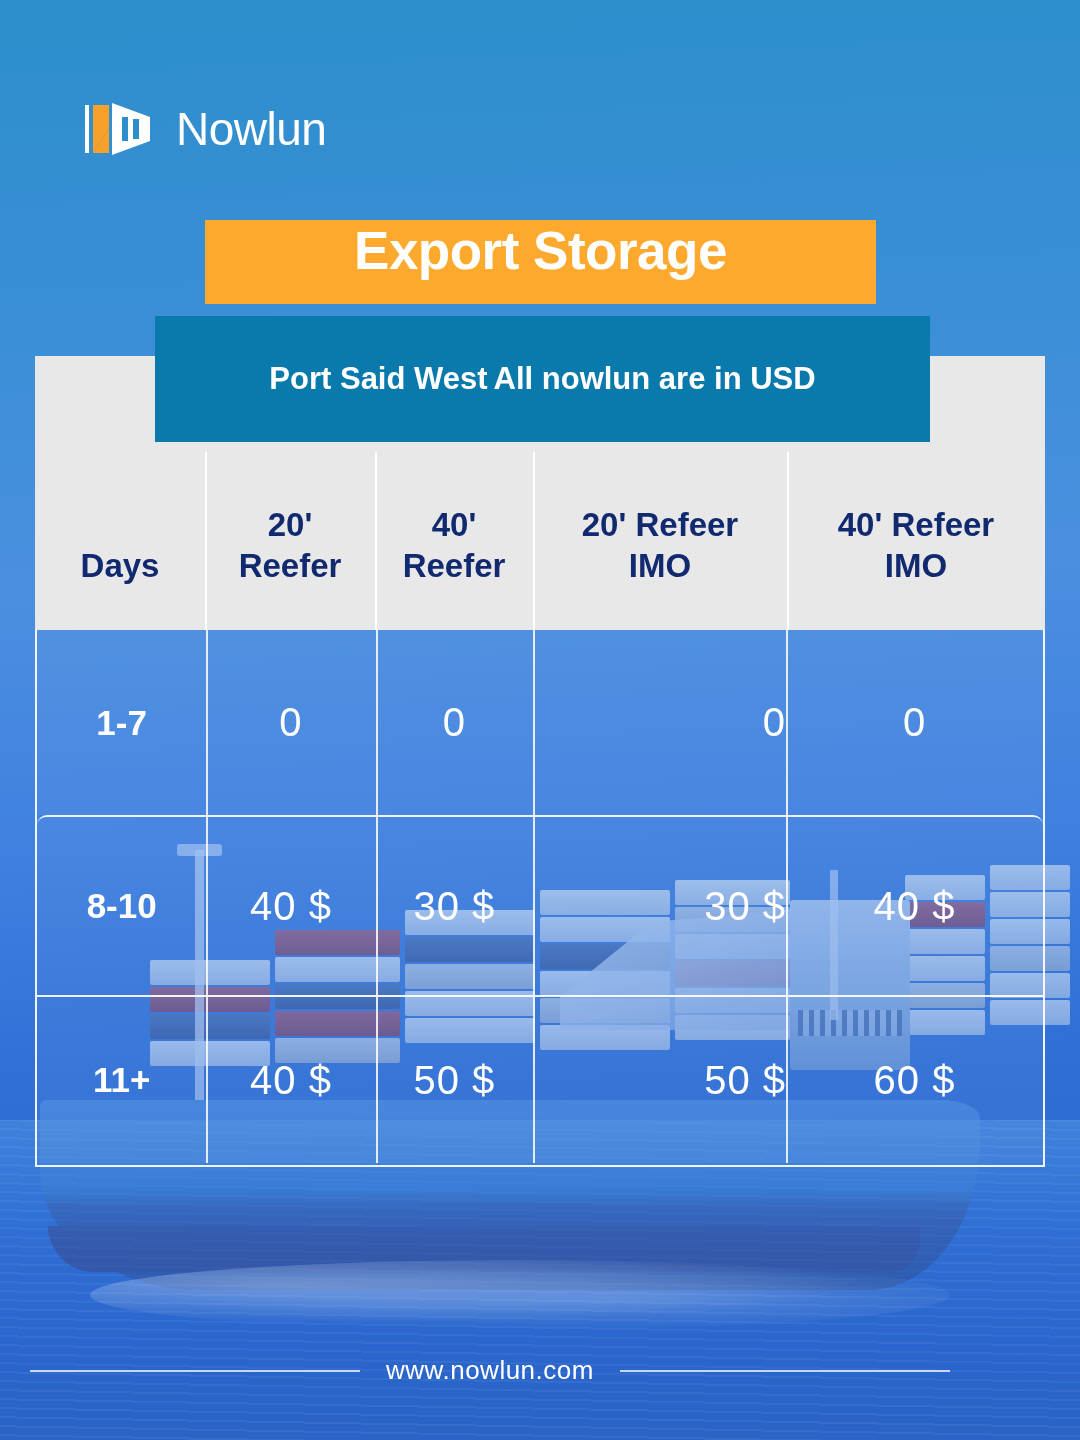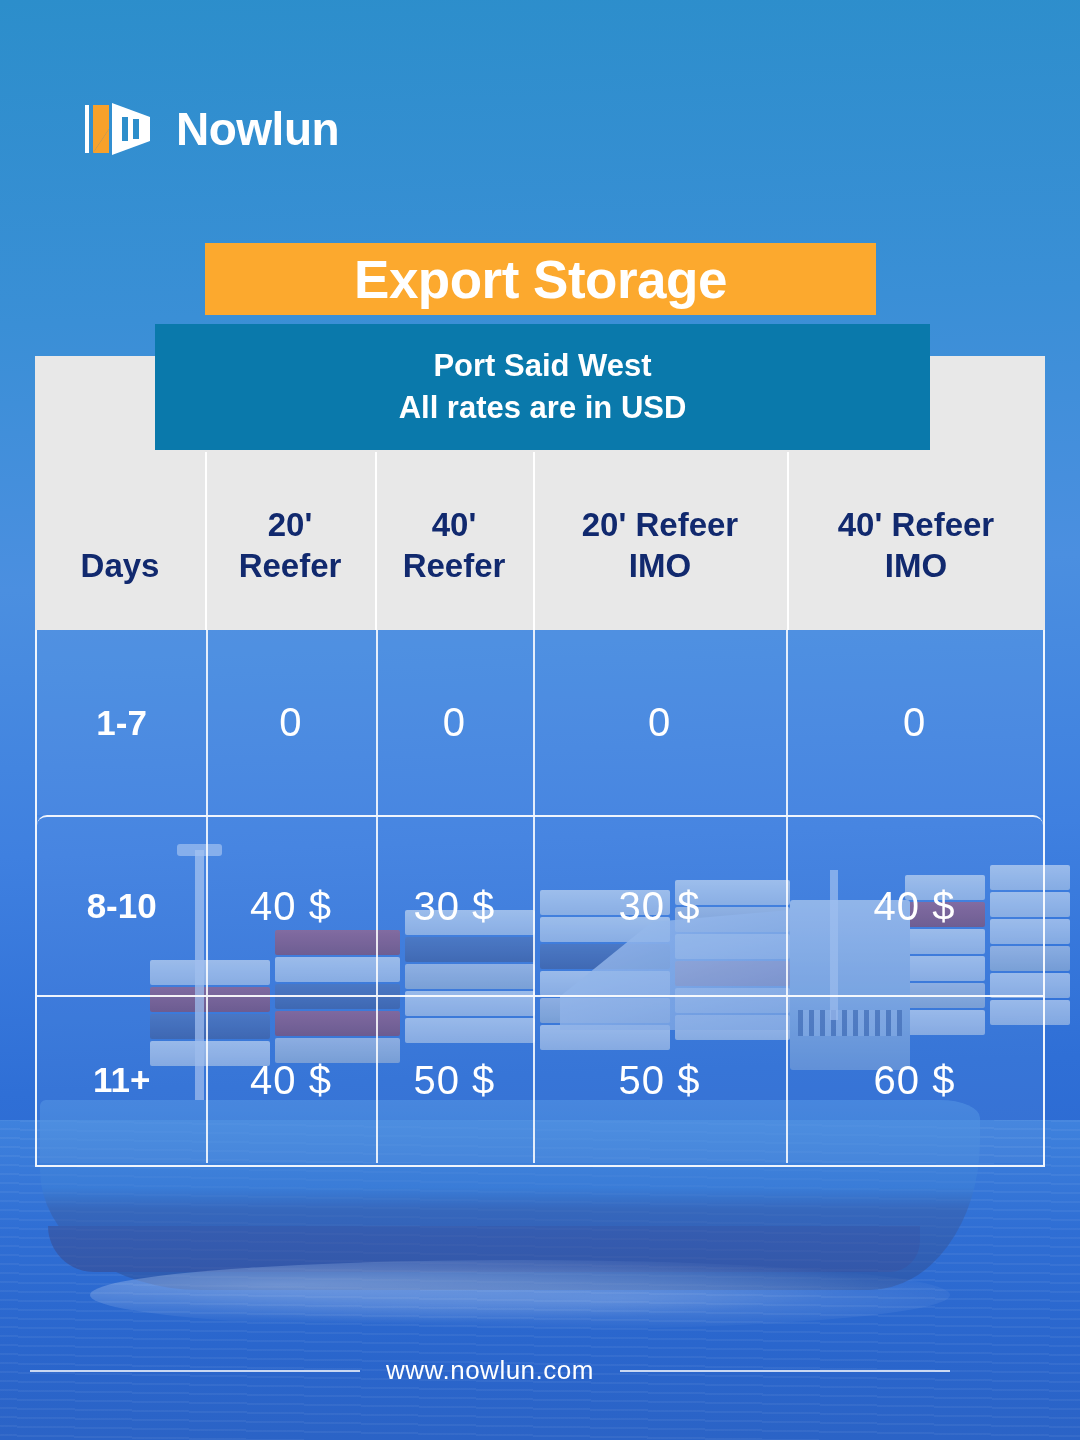--- a/index.html
+++ b/index.html
@@ -88,35 +88,35 @@
   .box { width:100%; height:25px; border-radius:2px; }
   .b-w { background:linear-gradient(180deg,#e6eef8,#c2d4e9); }
   .b-r { background:linear-gradient(180deg,#b4566a,#8f3c51); }
   .b-b { background:linear-gradient(180deg,#4d6fb0,#3a548f); }
   .b-g { background:linear-gradient(180deg,#cdd9e8,#a9bcd3); }
 
   
   .logo { position:absolute; left:84px; top:101px; display:flex; align-items:center; gap:22px; }
   .logo-mark { position:relative; width:70px; height:56px; }
   .logo-word {
-    color:#ffffff; font-size:46px; font-weight:bold; letter-spacing:-0.5px;
+    color:#ffffff; font-size:46px; font-weight:normal; letter-spacing:-0.5px;
   }
 
   
   .title-band {
-    position:absolute; left:205px; top:243px; width:671px; height:72px;
-    background:#fca92e; display:flex; align-items:center; justify-content:center;
+    position:absolute; left:205px; top:220px; width:671px; height:84px;
+    background:#fca92e; display:flex; align-items:flex-start; justify-content:center;
   }
   .title-band span {
     color:#ffffff; font-size:53px; font-weight:bold; letter-spacing:-0.5px;
   }
   .sub-band {
     position:absolute; left:155px; top:316px; width:775px; height:126px;
     background:#0a79ab; z-index:6;
-    display:flex; flex-direction:column; align-items:center; justify-content:center; gap:6px;margin-top:8px;
+    display:flex; align-items:center; justify-content:center; gap:6px;
   }
   .sub-band span { color:#ffffff; font-size:31px; font-weight:bold; }
 
   
   .table {
     position:absolute; left:35px; top:356px; width:1010px; height:811px;
   }
   .thead {
     position:absolute; left:0; top:0; width:1010px; height:274px;
     background:#e8e8e8; display:flex;
@@ -153,21 +153,21 @@
     content:""; position:absolute; left:0; top:0; bottom:0;
     border-left:2px solid rgba(255,255,255,.85);
   }
   .daylbl { color:#ffffff; font-size:35px; font-weight:bold; }
   .val { color:#ffffff; font-size:40px; font-weight:400; letter-spacing:1px; }
 
   
   .c1 { width:170px; }
   .c2 { width:170px; }
   .c3 { width:158px; }
-  .c4 { width:254px; }
+  .c4 { width:254px;justify-content:flex-end; }
   .c5 { width:258px; }
 
   
   .footer {
     position:absolute; left:0; top:1355px; width:980px;
     display:flex; align-items:center; justify-content:center; gap:26px;
   }
   .fline { width:330px; height:2px; background:rgba(255,255,255,.75); }
   .furl { color:#ffffff; font-size:26px; letter-spacing:.5px; }
 </style>
@@ -334,21 +334,21 @@
 
     </div>
   </div>
 
   <div class="title-band">
     <span>Export Storage</span>
   </div>
 
   <div class="sub-band">
     <span>Port Said West</span>
-    <span>All rates are in USD</span>
+    <span>All nowlun are in USD</span>
   </div>
 
   <div class="footer">
     <span class="fline"></span>
     <span class="furl">www.nowlun.com</span>
     <span class="fline"></span>
   </div>
 
 </div>
 

